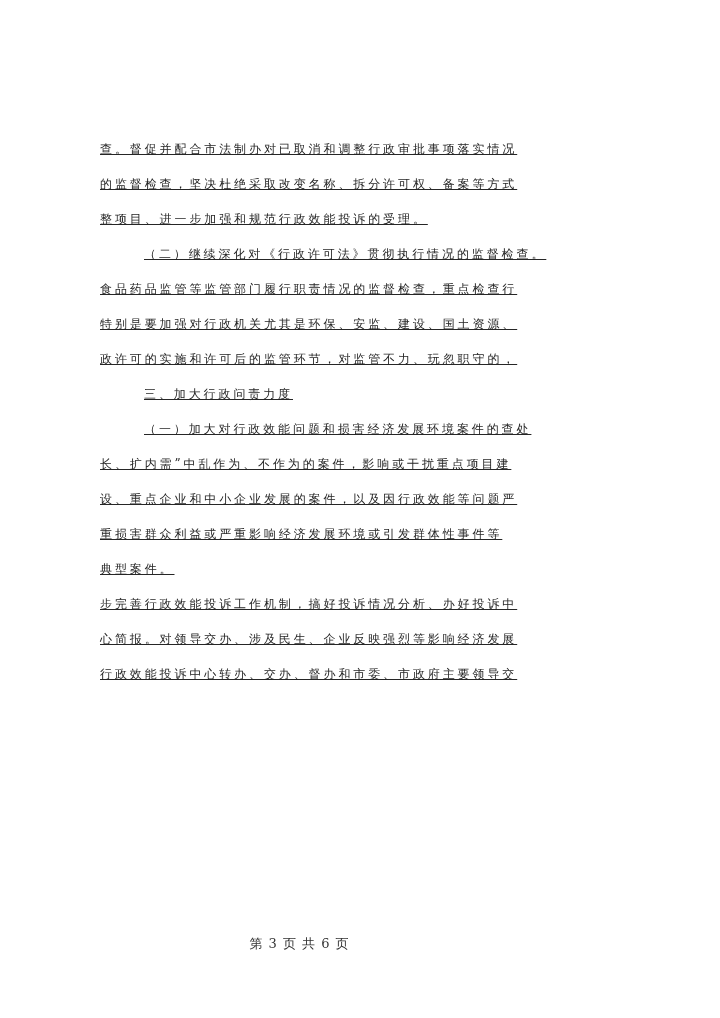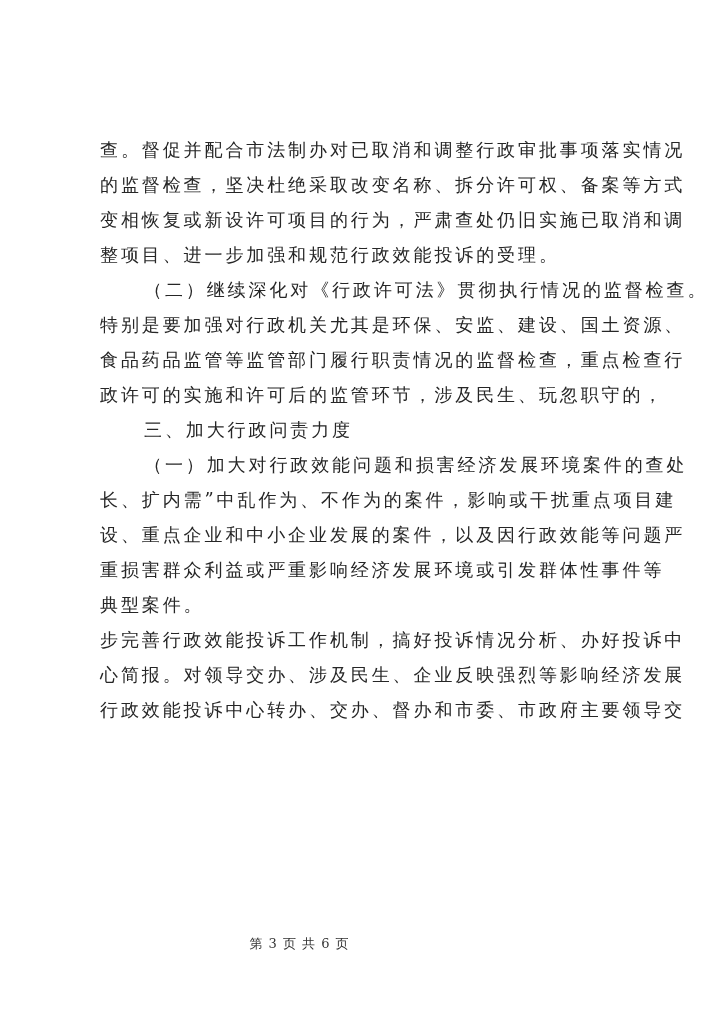--- a/index.html
+++ b/index.html
@@ -1,38 +1,37 @@
 <!DOCTYPE html>
 <html><head>
 <meta charset="utf-8">
 <style>
   html, body { margin: 0; padding: 0; background: #ffffff; }
   body { width: 720px; height: 1018px; position: relative; overflow: hidden;
          font-family: "DejaVu Serif", "Liberation Serif", serif; color: #222; }
   .page { position: absolute; left: 0; top: 0; width: 720px; height: 1018px; background: #fff; }
   .content { position: absolute; left: 100px; top: 132px; width: 532px; }
-  .line { height: 35px; line-height: 35px; font-size: 18px; white-space: nowrap;
-          letter-spacing: 2.9px; color: #262626; }
+  .line { height: 35px; line-height: 35px; font-size: 12px; white-space: nowrap;
+          letter-spacing: 2.9px; color: #262626; text-decoration: underline; }
   .indent { padding-left: 44px; }
   .footer { position: absolute; top: 935px; left: 0; width: 599px; text-align: center;
             font-size: 13px; color: #333; letter-spacing: 1px; }
 </style>
 </head>
 <body>
 
 <div class="page">
   <div class="content">
     <div class="line">查。督促并配合市法制办对已取消和调整行政审批事项落实情况</div>
     <div class="line">的监督检查，坚决杜绝采取改变名称、拆分许可权、备案等方式</div>
-    <div class="line">变相恢复或新设许可项目的行为，严肃查处仍旧实施已取消和调</div>
     <div class="line">整项目、进一步加强和规范行政效能投诉的受理。</div>
     <div class="line indent">（二）继续深化对《行政许可法》贯彻执行情况的监督检查。</div>
+    <div class="line">食品药品监管等监管部门履行职责情况的监督检查，重点检查行</div>
     <div class="line">特别是要加强对行政机关尤其是环保、安监、建设、国土资源、</div>
-    <div class="line">食品药品监管等监管部门履行职责情况的监督检查，重点检查行</div>
-    <div class="line">政许可的实施和许可后的监管环节，涉及民生、玩忽职守的，</div>
+    <div class="line">政许可的实施和许可后的监管环节，对监管不力、玩忽职守的，</div>
     <div class="line indent">三、加大行政问责力度</div>
     <div class="line indent">（一）加大对行政效能问题和损害经济发展环境案件的查处</div>
     <div class="line">长、扩内需”中乱作为、不作为的案件，影响或干扰重点项目建</div>
     <div class="line">设、重点企业和中小企业发展的案件，以及因行政效能等问题严</div>
     <div class="line">重损害群众利益或严重影响经济发展环境或引发群体性事件等</div>
     <div class="line">典型案件。</div>
     <div class="line">步完善行政效能投诉工作机制，搞好投诉情况分析、办好投诉中</div>
     <div class="line">心简报。对领导交办、涉及民生、企业反映强烈等影响经济发展</div>
     <div class="line">行政效能投诉中心转办、交办、督办和市委、市政府主要领导交</div>
   </div>

